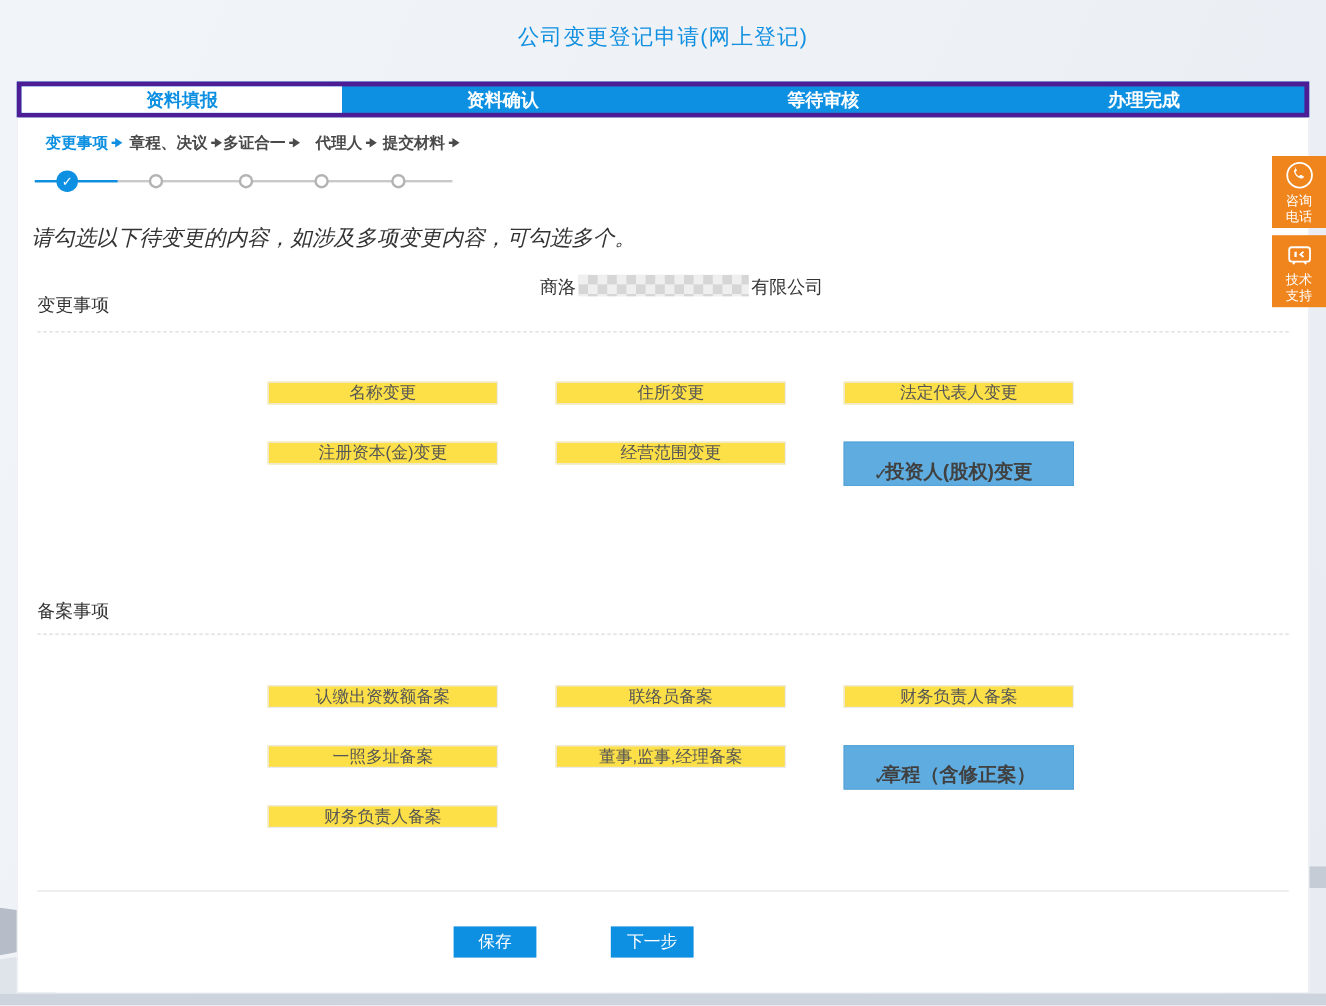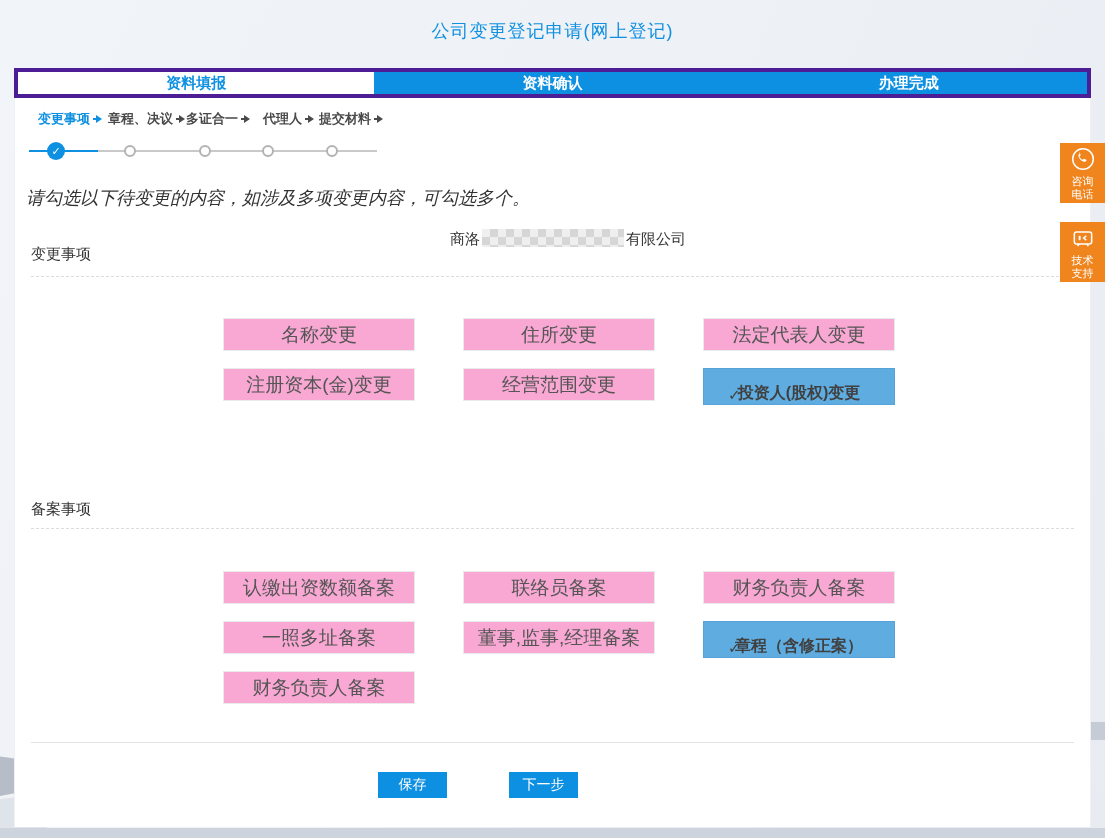--- a/index.html
+++ b/index.html
@@ -50,51 +50,52 @@
     font-size:15px;color:#333;padding-left:31px;}
   .redacted{display:inline-block;width:142px;height:18px;vertical-align:-3px;margin:0 2px;
     background:repeating-conic-gradient(#d6d6d6 0% 25%, #efefef 0% 50%) 0 0/16px 16px;
     filter:blur(0.5px);}
 
   .section-title{position:absolute;left:16px;font-size:15px;color:#333;}
   .dashed-divider{position:absolute;left:16px;width:calc(100% - 32px);border-top:1px dashed #dcdcdc;}
 
   .options-grid{position:absolute;left:208px;display:grid;
     grid-template-columns:repeat(3,192px);column-gap:48px;grid-auto-rows:50px;align-items:start;}
-  .opt{width:192px;height:33px;background:#f9a8d4;border:1px solid #eaeaea;color:#555;
-    font-size:19px;display:flex;align-items:center;justify-content:center;cursor:pointer;position:relative;}
+  .opt{width:192px;height:19px;background:#fde047;border:1px solid #eaeaea;color:#555;
+    font-size:14px;display:flex;align-items:center;justify-content:center;cursor:pointer;position:relative;}
   .opt.sel{background:#5fade0;border-color:#55a3d8;color:#404040;font-weight:bold;height:37px;font-size:16px;align-items:flex-end;}
   .opt .check{display:none;}
   .opt.sel .check{display:block;position:absolute;left:24px;font-size:15px;}
 
   .footer-divider{position:absolute;left:16px;top:644px;width:calc(100% - 32px);border-top:1px solid #e3e3e3;}
   .btn-primary{position:absolute;top:674px;width:69px;height:26px;background:#0e90e2;color:#fff;
     border:none;font-size:14px;font-family:inherit;cursor:pointer;display:flex;align-items:center;justify-content:center;}
   .btn-save{left:363px;}
   .btn-next{left:494px;}
 
   .side-btns{position:absolute;right:0;top:130px;display:flex;flex-direction:column;gap:6px;}
   .side-btn{width:45px;height:60px;background:#f0851e;color:#fff;display:flex;flex-direction:column;
-    align-items:center;justify-content:center;gap:3px;cursor:pointer;border:none;margin-top:13px;}
+    align-items:center;justify-content:center;gap:3px;cursor:pointer;border:none;}
   .side-btn .lbl{width:26px;font-size:11px;line-height:13px;text-align:center;word-break:break-all;}
   .side-btn svg{display:block;}
 </style>
 </head>
 <body>
 
 <div class="ribbon-a"></div>
 <div class="ribbon-b"></div>
 <div class="ribbon-c"></div>
 <div class="bottom-band"></div>
 
 <div class="page-title">公司变更登记申请(网上登记)</div>
 
 <div class="tabbar">
   <div class="tab active">资料填报</div>
   <div class="tab">资料确认</div>
+  <div class="tab">等待审核</div>
   <div class="tab">办理完成</div>
 </div>
 
 <div class="panel">
 
   <div class="step-label current" style="left:23px">
     <span>变更事项</span>
     <span class="arrow">
         <i></i>
         <b></b>

